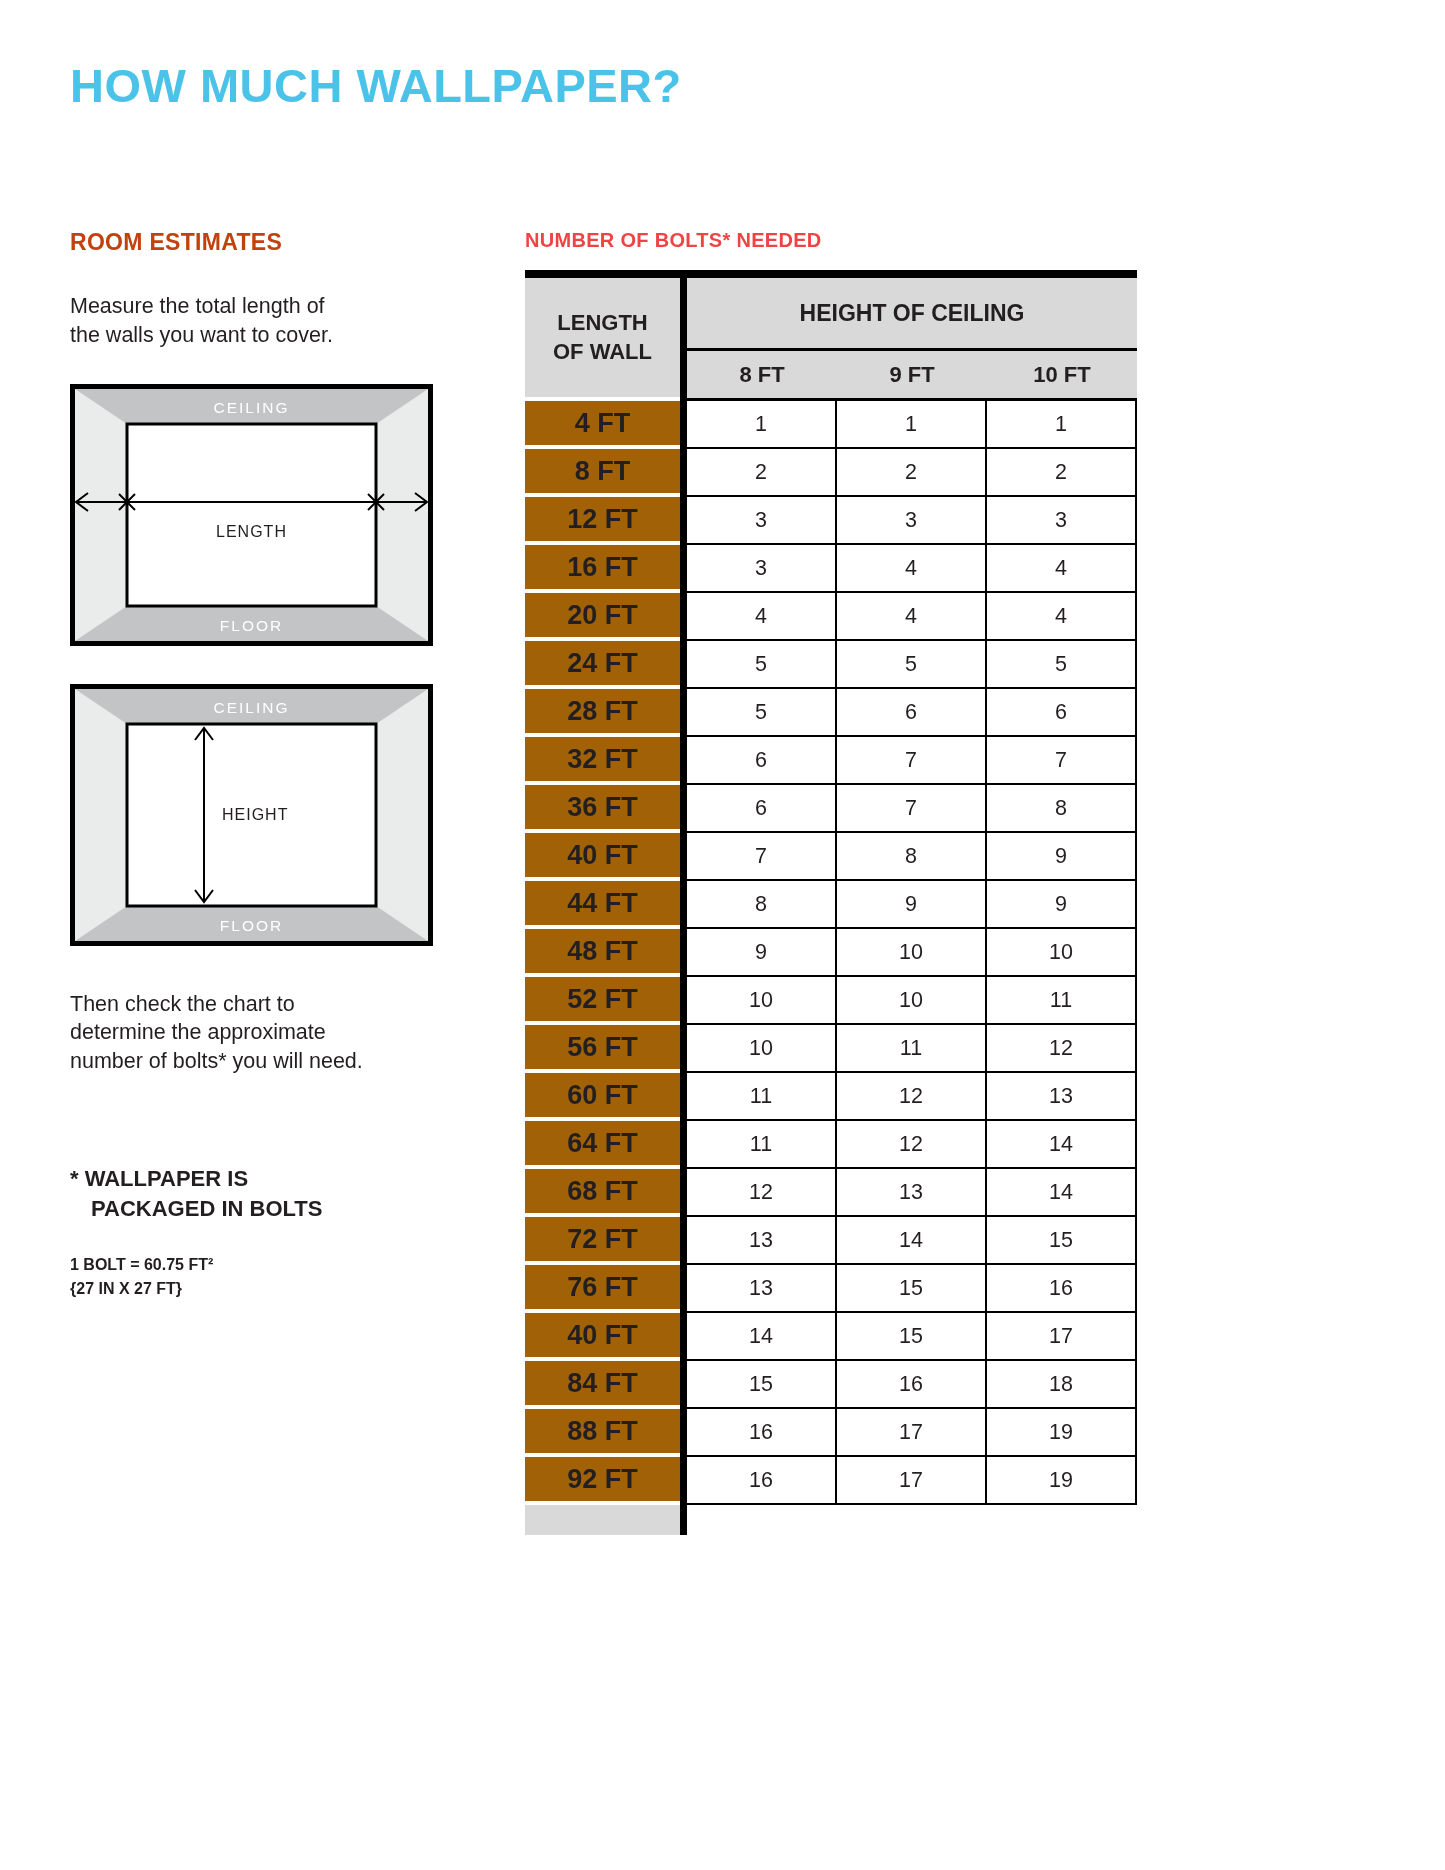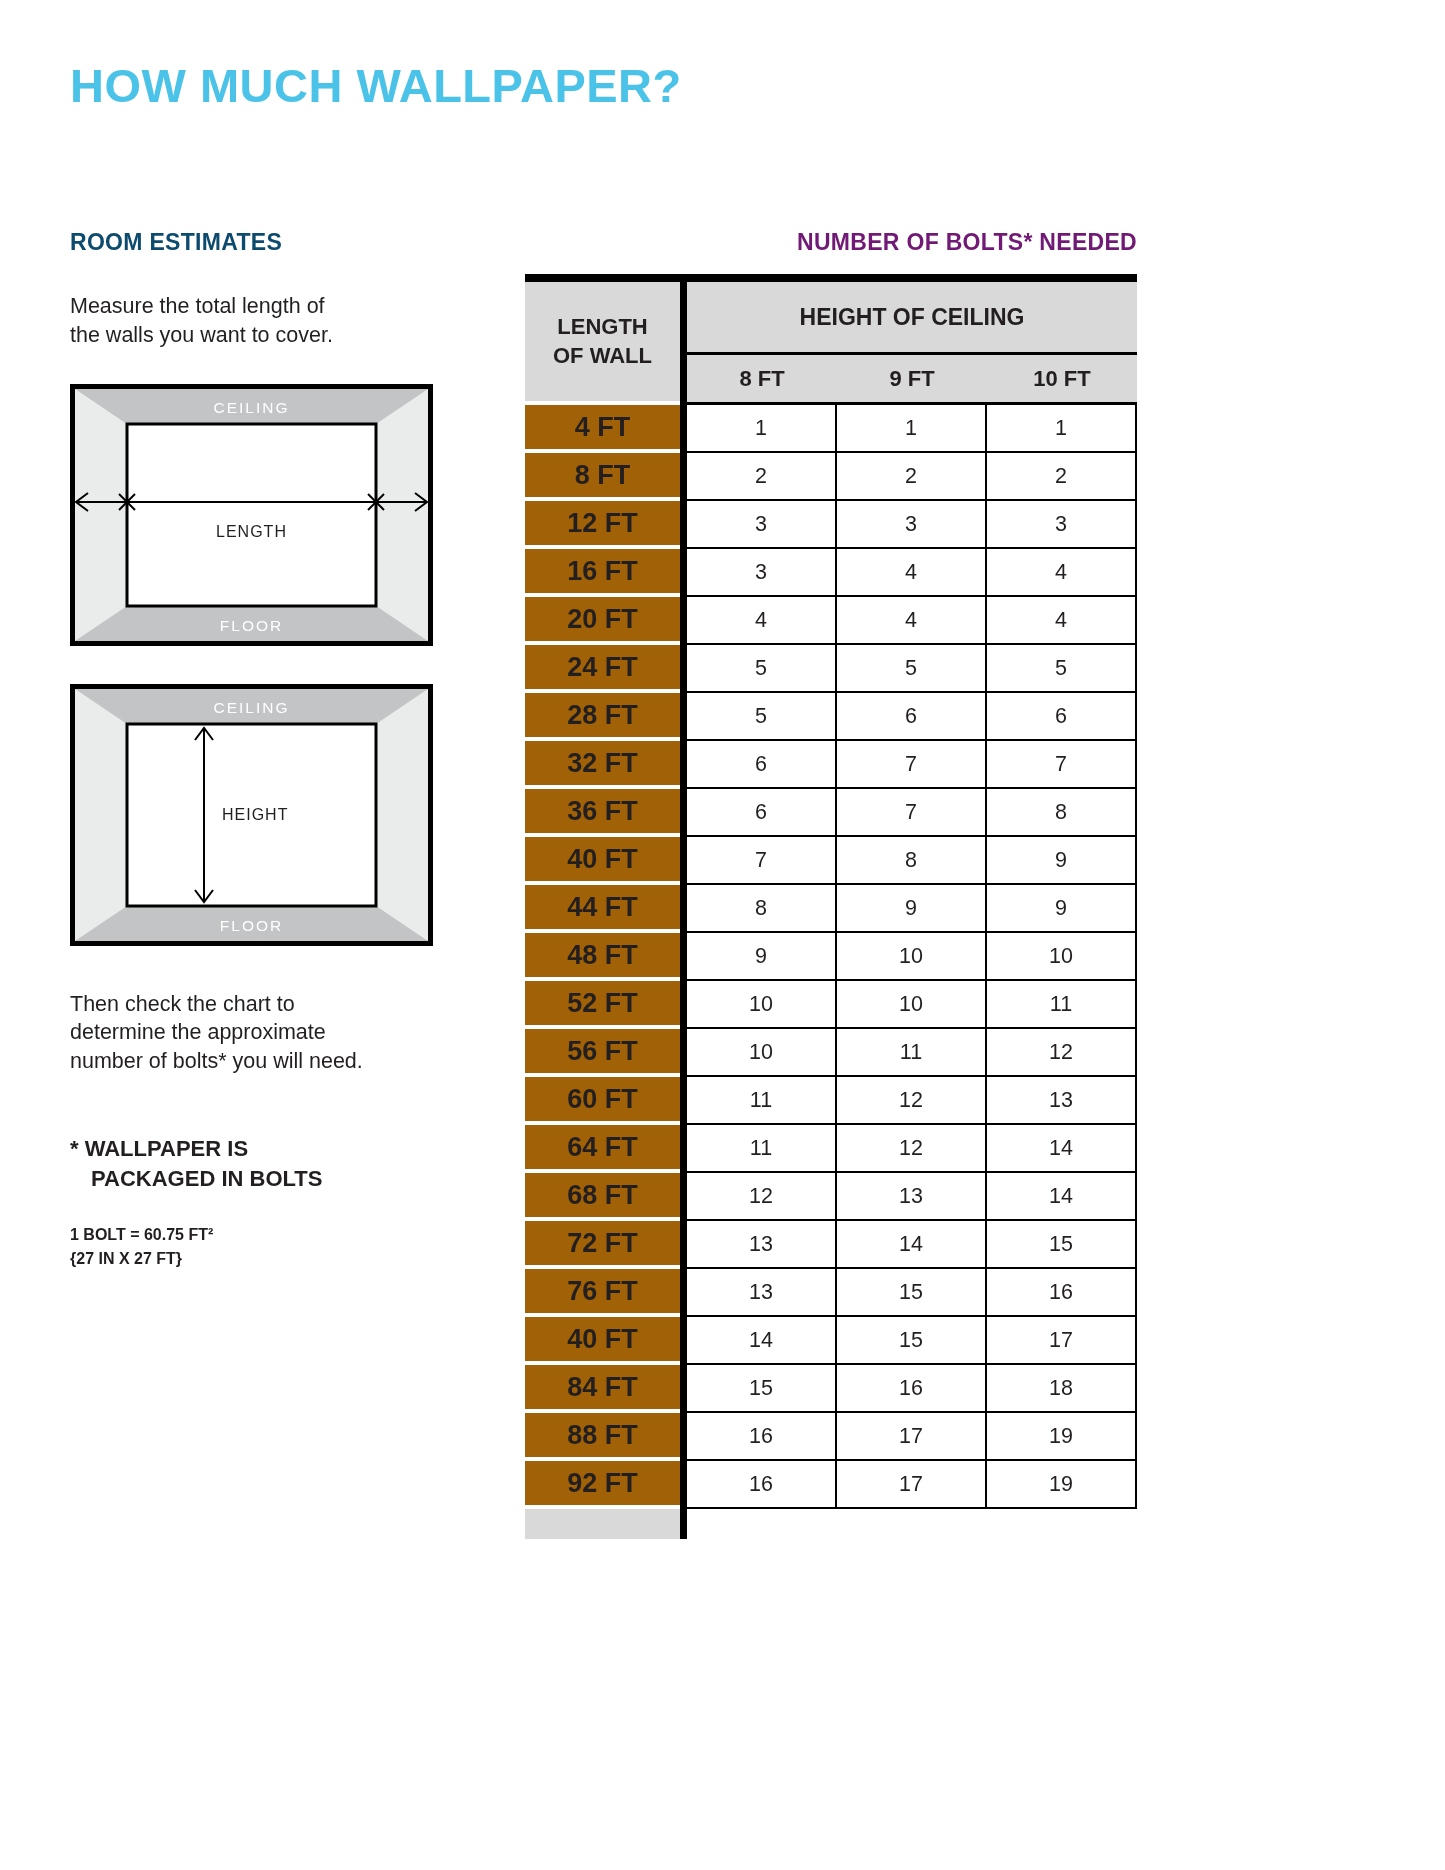--- a/index.html
+++ b/index.html
@@ -16,42 +16,42 @@
     font-size:47px;
     font-weight:bold;
     letter-spacing:0.5px;
     margin-bottom:116px;
   }
   .columns { display:flex; align-items:flex-start; }
   .left-col-wrap { width:392px; flex:none; }
   .right-col-wrap { width:612px; flex:none; margin-left:63px; }
 
   .section-heading {
-    color:#0c4a6e;
+    color:#c2410c;
     font-size:23px;
     font-weight:bold;
     letter-spacing:0.3px;
   }
   .table-heading {
-    color:#701a75;
-    font-size:23px;
+    color:#ef4444;
+    font-size:20px;
     font-weight:bold;
     letter-spacing:0.3px;
-    text-align:right;
+    text-align:left;
   }
   .step-text {
     font-size:21.5px;
     line-height:1.34;
     white-space:pre-line;
   }
   .step-1 { margin-top:36px; }
   .diagram { margin-top:34px; width:363px; height:262px; }
   .step-2 { margin-top:40px; }
   .step-3 { margin-top:40px; }
-  .footnote { margin-top:58px; font-size:22px; font-weight:bold; line-height:1.35; }
+  .footnote { margin-top:88px; font-size:22px; font-weight:bold; line-height:1.35; }
   .footnote-line2 { padding-left:21px; }
   .bolt-info { margin-top:30px; font-size:16px; font-weight:bold; line-height:1.5; }
 
   
   .wtable { margin-top:18px; width:612px; }
   .wtable-top { height:8px; background:#000; }
   .wtable-cols { display:flex; }
   .wtable-left { width:155px; flex:none; }
   .wtable-right { flex:1; border-left:7px solid #000; }
   .len-header {

